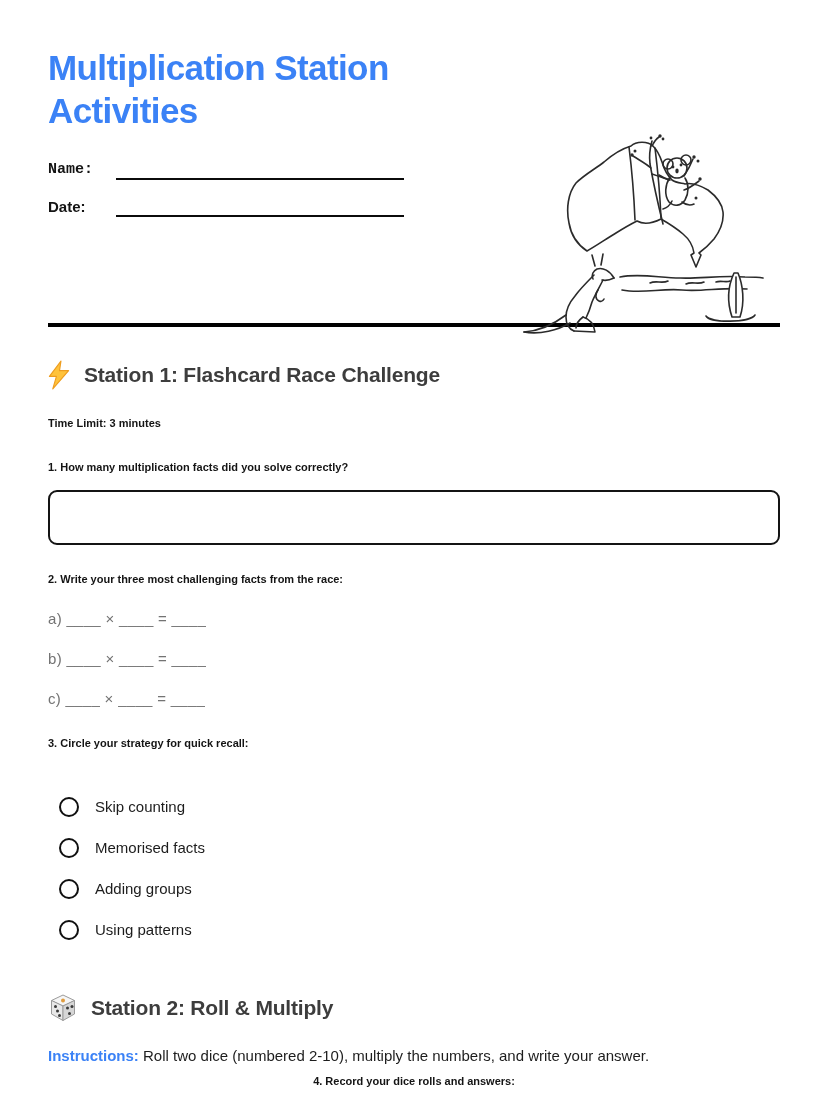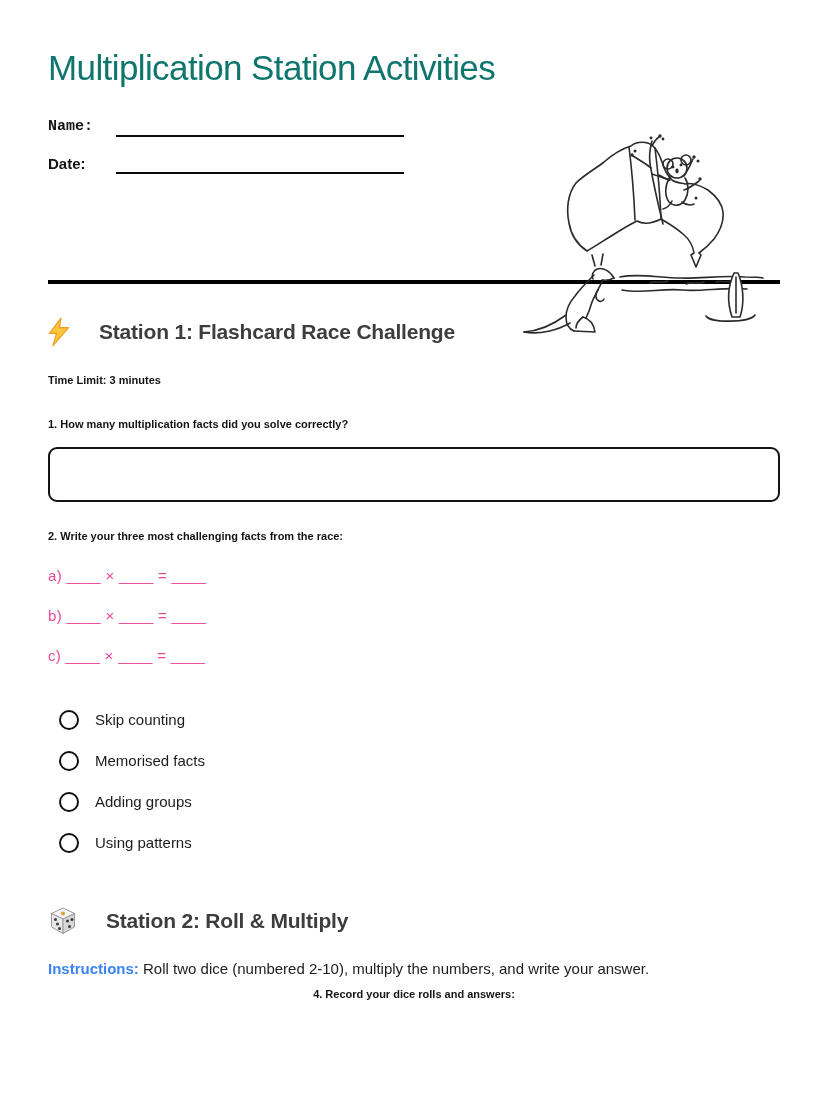--- a/index.html
+++ b/index.html
@@ -11,59 +11,59 @@
     font-family: "Liberation Sans", "DejaVu Sans", sans-serif;
     color: #161616;
   }
   .content { padding: 0 48px; position: relative; }
 
   
   h1.title {
     margin: 46px 0 0;
     font-size: 35px;
     line-height: 43px;
-    font-weight: 400;
+    font-weight: 700;
     letter-spacing: -0.6px;
-    color: #0f766e;
+    color: #3b82f6;
     max-width: 470px;
   }
   .field-row { display: flex; align-items: flex-end; width: 356px; }
   .field-row.name-row { margin-top: 27px; font-family: Liberation Mono, monospace; }
   .field-row.date-row { margin-top: 16px; }
   .field-label { font-size: 15px; font-weight: 700; width: 68px; line-height: 20px; color: #141414; }
   .write-line { flex: 1; height: 19px; border-bottom: 2.5px solid #0b0b0b; }
 
   .illustration { position: absolute; left: 500px; top: 80px; width: 270px; height: 215px; }
 
   
   .divider { height: 3.5px; background: #000; border: 0; margin: 106px 0 0; }
 
   
   .station-heading {
-    display: flex; align-items: center; gap: 28px;
+    display: flex; align-items: center; gap: 13px;
     margin: 33px 0 0;
     font-size: 21px; font-weight: 700; color: #3d3d3d;
     letter-spacing: -0.2px;
   }
   .station-heading.second { margin-top: 52px; }
   .hicon { display: inline-flex; flex: 0 0 auto; }
 
   p { margin: 0; }
   .bold-line { font-size: 11px; font-weight: 700; line-height: 19px; color: #141414; }
   .time-limit { margin-top: 24px; }
   .q1 { margin-top: 25px; }
   .answer-box {
     margin-top: 13px;
     height: 51px;
     border: 2.5px solid #141414;
     border-radius: 9px;
     background: #fff;
   }
   .q2 { margin-top: 25px; }
-  .fact-line { font-size: 15px; line-height: 20px; color: #ec4899; margin-top: 20px; letter-spacing: 0.3px; }
+  .fact-line { font-size: 15px; line-height: 20px; color: #737373; margin-top: 20px; letter-spacing: 0.3px; }
   .q3 { margin-top: 25px; }
 
   .options { margin-top: 43px; padding-left: 11px; display: flex; flex-direction: column; gap: 19px; text-align: center; }
   .option { display: flex; align-items: center; gap: 16px; height: 22px; }
   .radio { width: 16px; height: 16px; border: 2.8px solid #101010; border-radius: 50%; flex: 0 0 auto; background: #fff; }
   .option-label { font-size: 15px; color: #1c1c1c; }
 
   .inst { margin-top: 23px; font-size: 15px; line-height: 19px; color: #1d1d1d; }
   .inst strong { font-weight: 700; color: #3b82f6; }
   .q4 { margin-top: 7px; text-align: center; }
@@ -177,20 +177,21 @@
     <p class="bold-line time-limit">Time Limit: 3 minutes</p>
 
     <p class="bold-line q1">1. How many multiplication facts did you solve correctly?</p>
     <div class="answer-box"></div>
 
     <p class="bold-line q2">2. Write your three most challenging facts from the race:</p>
     <p class="fact-line">a) ____ × ____ = ____</p>
     <p class="fact-line">b) ____ × ____ = ____</p>
     <p class="fact-line">c) ____ × ____ = ____</p>
 
+    <p class="bold-line q3">3. Circle your strategy for quick recall:</p>
 
     <div class="options">
       <div class="option">
         <span class="radio"></span>
         <span class="option-label">Skip counting</span>
       </div>
       <div class="option">
         <span class="radio"></span>
         <span class="option-label">Memorised facts</span>
       </div>

